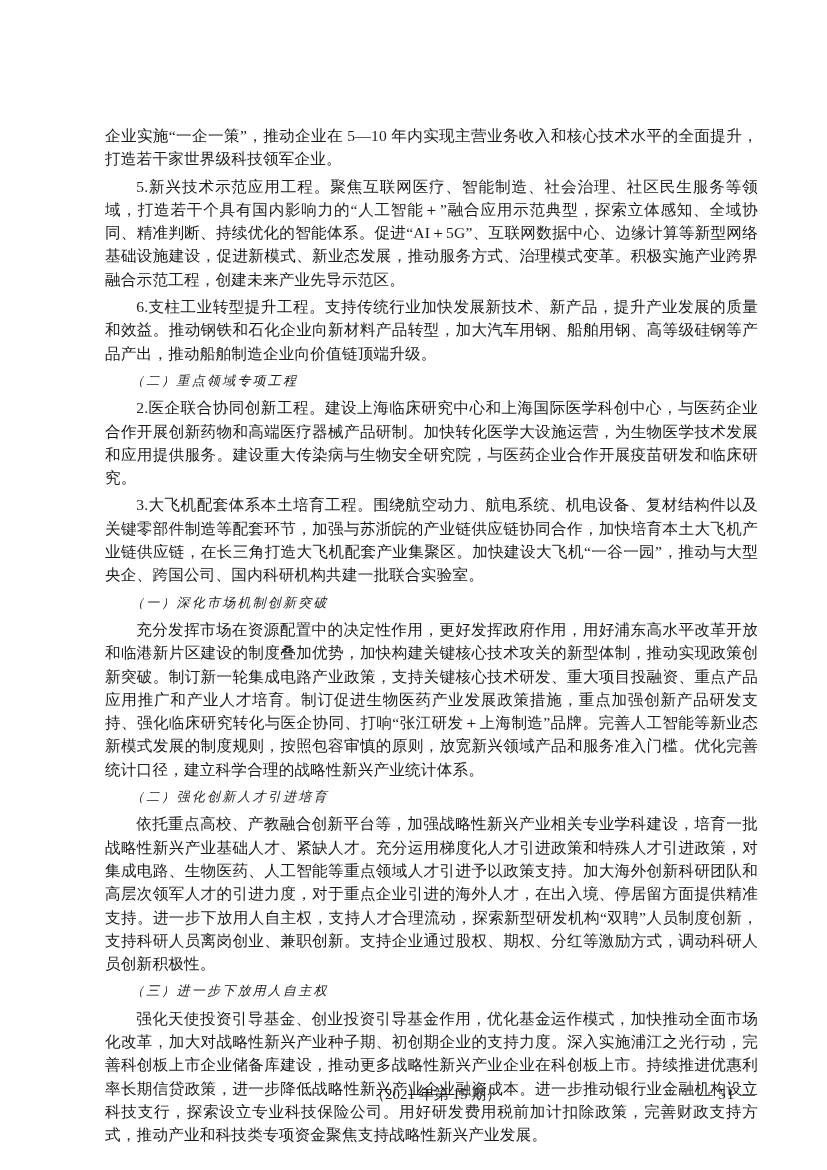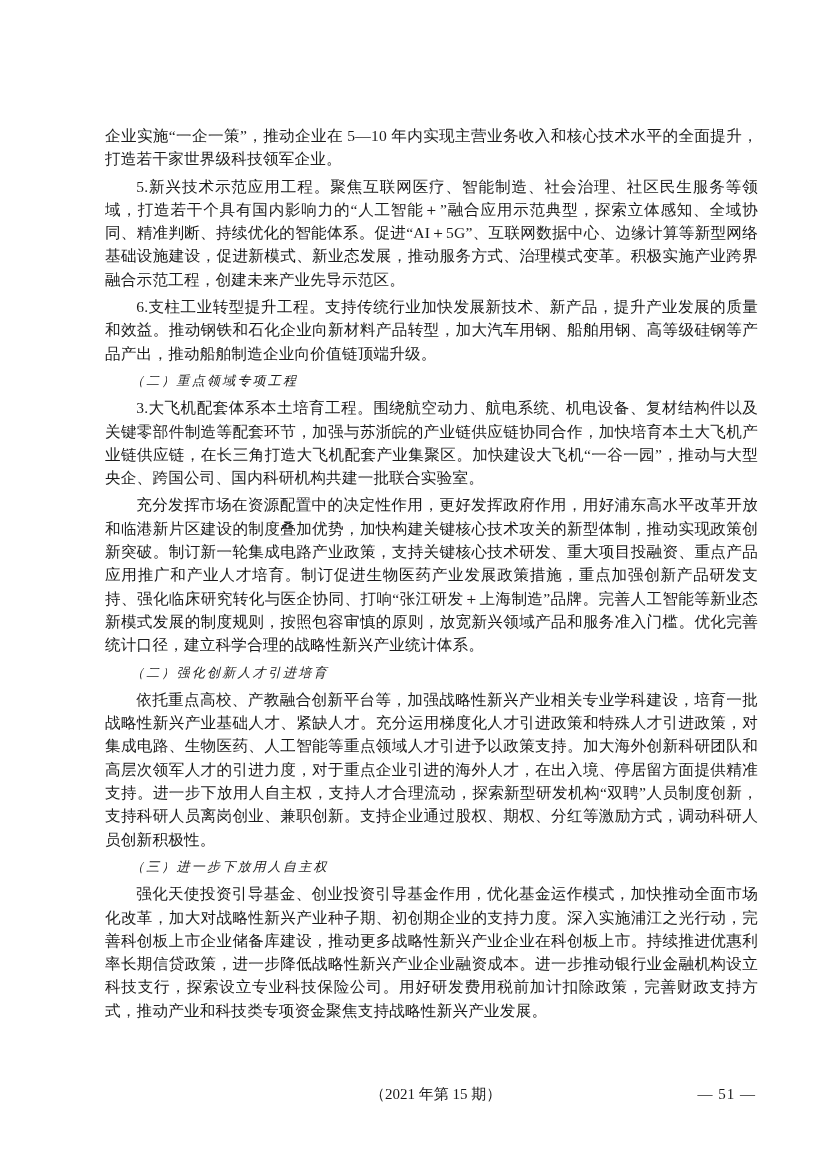--- a/index.html
+++ b/index.html
@@ -70,21 +70,23 @@
 </head>
 <body>
 
 <div class="page">
 
   <div class="text-block">
     <p class="cont">企业实施“一企一策”，推动企业在 5—10 年内实现主营业务收入和核心技术水平的全面提升，打造若干家世界级科技领军企业。</p>
     <p>5.新兴技术示范应用工程。聚焦互联网医疗、智能制造、社会治理、社区民生服务等领域，打造若干个具有国内影响力的“人工智能＋”融合应用示范典型，探索立体感知、全域协同、精准判断、持续优化的智能体系。促进“AI＋5G”、互联网数据中心、边缘计算等新型网络基础设施建设，促进新模式、新业态发展，推动服务方式、治理模式变革。积极实施产业跨界融合示范工程，创建未来产业先导示范区。</p>
     <p>6.支柱工业转型提升工程。支持传统行业加快发展新技术、新产品，提升产业发展的质量和效益。推动钢铁和石化企业向新材料产品转型，加大汽车用钢、船舶用钢、高等级硅钢等产品产出，推动船舶制造企业向价值链顶端升级。</p>
     <p class="kaiti">（二）重点领域专项工程</p>
+    <p>2.医企联合协同创新工程。建设上海临床研究中心和上海国际医学科创中心，与医药企业合作开展创新药物和高端医疗器械产品研制。加快转化医学大设施运营，为生物医学技术发展和应用提供服务。建设重大传染病与生物安全研究院，与医药企业合作开展疫苗研发和临床研究。</p>
     <p>3.大飞机配套体系本土培育工程。围绕航空动力、航电系统、机电设备、复材结构件以及关键零部件制造等配套环节，加强与苏浙皖的产业链供应链协同合作，加快培育本土大飞机产业链供应链，在长三角打造大飞机配套产业集聚区。加快建设大飞机“一谷一园”，推动与大型央企、跨国公司、国内科研机构共建一批联合实验室。</p>
+    <p class="kaiti">（一）深化市场机制创新突破</p>
     <p>充分发挥市场在资源配置中的决定性作用，更好发挥政府作用，用好浦东高水平改革开放和临港新片区建设的制度叠加优势，加快构建关键核心技术攻关的新型体制，推动实现政策创新突破。制订新一轮集成电路产业政策，支持关键核心技术研发、重大项目投融资、重点产品应用推广和产业人才培育。制订促进生物医药产业发展政策措施，重点加强创新产品研发支持、强化临床研究转化与医企协同、打响“张江研发＋上海制造”品牌。完善人工智能等新业态新模式发展的制度规则，按照包容审慎的原则，放宽新兴领域产品和服务准入门槛。优化完善统计口径，建立科学合理的战略性新兴产业统计体系。</p>
     <p class="kaiti">（二）强化创新人才引进培育</p>
     <p>依托重点高校、产教融合创新平台等，加强战略性新兴产业相关专业学科建设，培育一批战略性新兴产业基础人才、紧缺人才。充分运用梯度化人才引进政策和特殊人才引进政策，对集成电路、生物医药、人工智能等重点领域人才引进予以政策支持。加大海外创新科研团队和高层次领军人才的引进力度，对于重点企业引进的海外人才，在出入境、停居留方面提供精准支持。进一步下放用人自主权，支持人才合理流动，探索新型研发机构“双聘”人员制度创新，支持科研人员离岗创业、兼职创新。支持企业通过股权、期权、分红等激励方式，调动科研人员创新积极性。</p>
     <p class="kaiti">（三）进一步下放用人自主权</p>
     <p>强化天使投资引导基金、创业投资引导基金作用，优化基金运作模式，加快推动全面市场化改革，加大对战略性新兴产业种子期、初创期企业的支持力度。深入实施浦江之光行动，完善科创板上市企业储备库建设，推动更多战略性新兴产业企业在科创板上市。持续推进优惠利率长期信贷政策，进一步降低战略性新兴产业企业融资成本。进一步推动银行业金融机构设立科技支行，探索设立专业科技保险公司。用好研发费用税前加计扣除政策，完善财政支持方式，推动产业和科技类专项资金聚焦支持战略性新兴产业发展。</p>
 
   </div>
 
   <div class="page-footer">
     <span class="footer-issue">（2021 年第 15 期）</span>

